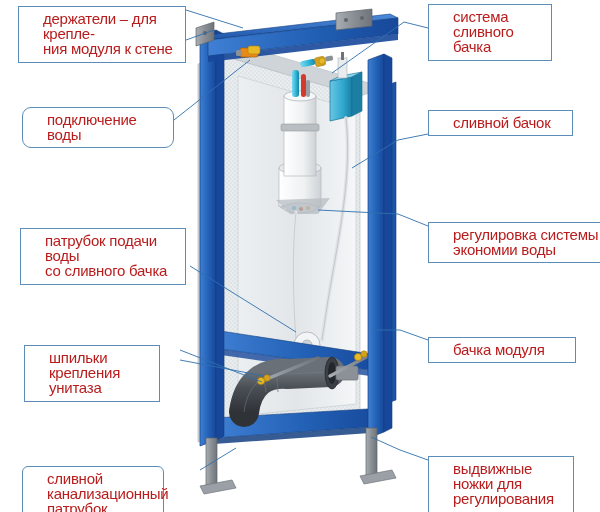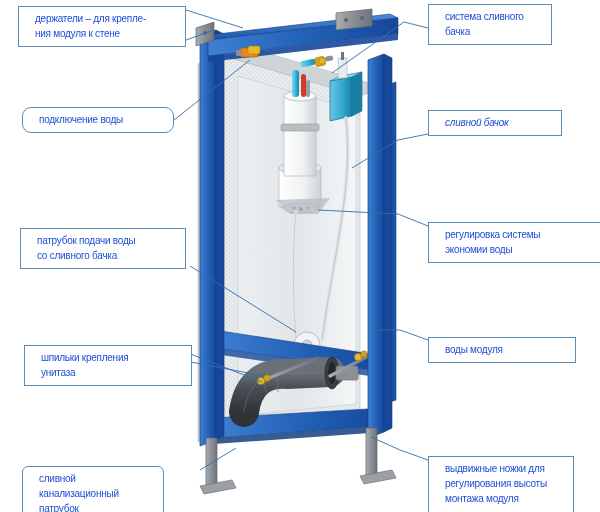--- a/index.html
+++ b/index.html
@@ -9,25 +9,25 @@
     font-family:"Liberation Sans", sans-serif;
     color:#1a1a28;
   }
   #stage { position:absolute; inset:0; }
 
   
   .callout {
     position:absolute;
     background:#ffffff;
     border:1px solid #5b8db8;
-    padding:4px 7px 5px 16px;
-    font-size:10px;
+    padding:4px 7px 5px 24px;
+    font-size:15px;
     line-height:15.2px;
     letter-spacing:-0.25px;
-    color:#1d4ed8;
+    color:#b91c1c;
     white-space:pre-line;
     z-index:6;
   }
 
   
   #leaders { position:absolute; inset:0; z-index:5; pointer-events:none; }
   #artwork { position:absolute; inset:0; z-index:2; }
 </style>
 </head>
 <body>
@@ -238,28 +238,28 @@
       <line x1="200" y1="470" x2="236" y2="448" stroke="#2f6fae" stroke-width="0.9"></line>
       <line x1="428" y1="460" x2="400" y2="450" stroke="#2f6fae" stroke-width="0.9"></line>
       <line x1="400" y1="450" x2="371" y2="437" stroke="#2f6fae" stroke-width="0.9"></line>
     </svg>
 
   <div id="callout-layer">
       <div class="callout" style="left: 18px; top: 6px; width: 168px; min-height: 40px;">держатели – для крепле-
 ния модуля к стене</div>
       <div class="callout" style="left: 22px; top: 107px; width: 152px; min-height: 26px; border-radius: 9px;">подключение воды</div>
       <div class="callout" style="left: 428px; top: 4px; width: 124px; min-height: 25px;">система сливного бачка</div>
-      <div class="callout" style="left: 428px; top: 110px; width: 134px; min-height: 25px; font-style: italic;">сливной бачок</div>
+      <div class="callout" style="left: 428px; top: 110px; width: 145px; min-height: 25px;">сливной бачок</div>
       <div class="callout" style="left: 20px; top: 228px; width: 166px; min-height: 40px;">патрубок подачи воды
 со сливного бачка</div>
       <div class="callout" style="left: 428px; top: 222px; width: 192px; min-height: 40px;">регулировка системы
 экономии воды</div>
-      <div class="callout" style="left: 24px; top: 345px; width: 168px; min-height: 40px;">шпильки крепления
+      <div class="callout" style="left: 24px; top: 345px; width: 136px; min-height: 40px;">шпильки крепления
 унитаза</div>
-      <div class="callout" style="left: 428px; top: 337px; width: 148px; min-height: 25px;">воды модуля</div>
+      <div class="callout" style="left: 428px; top: 337px; width: 148px; min-height: 25px;">бачка модуля</div>
       <div class="callout" style="left: 22px; top: 466px; width: 142px; min-height: 40px; border-radius: 6px;">сливной канализационный
 патрубок</div>
       <div class="callout" style="left: 428px; top: 456px; width: 146px; min-height: 54px;">выдвижные ножки для
 регулирования высоты
 монтажа модуля</div>
     </div>
 
 </div>
 
 </body></html>

